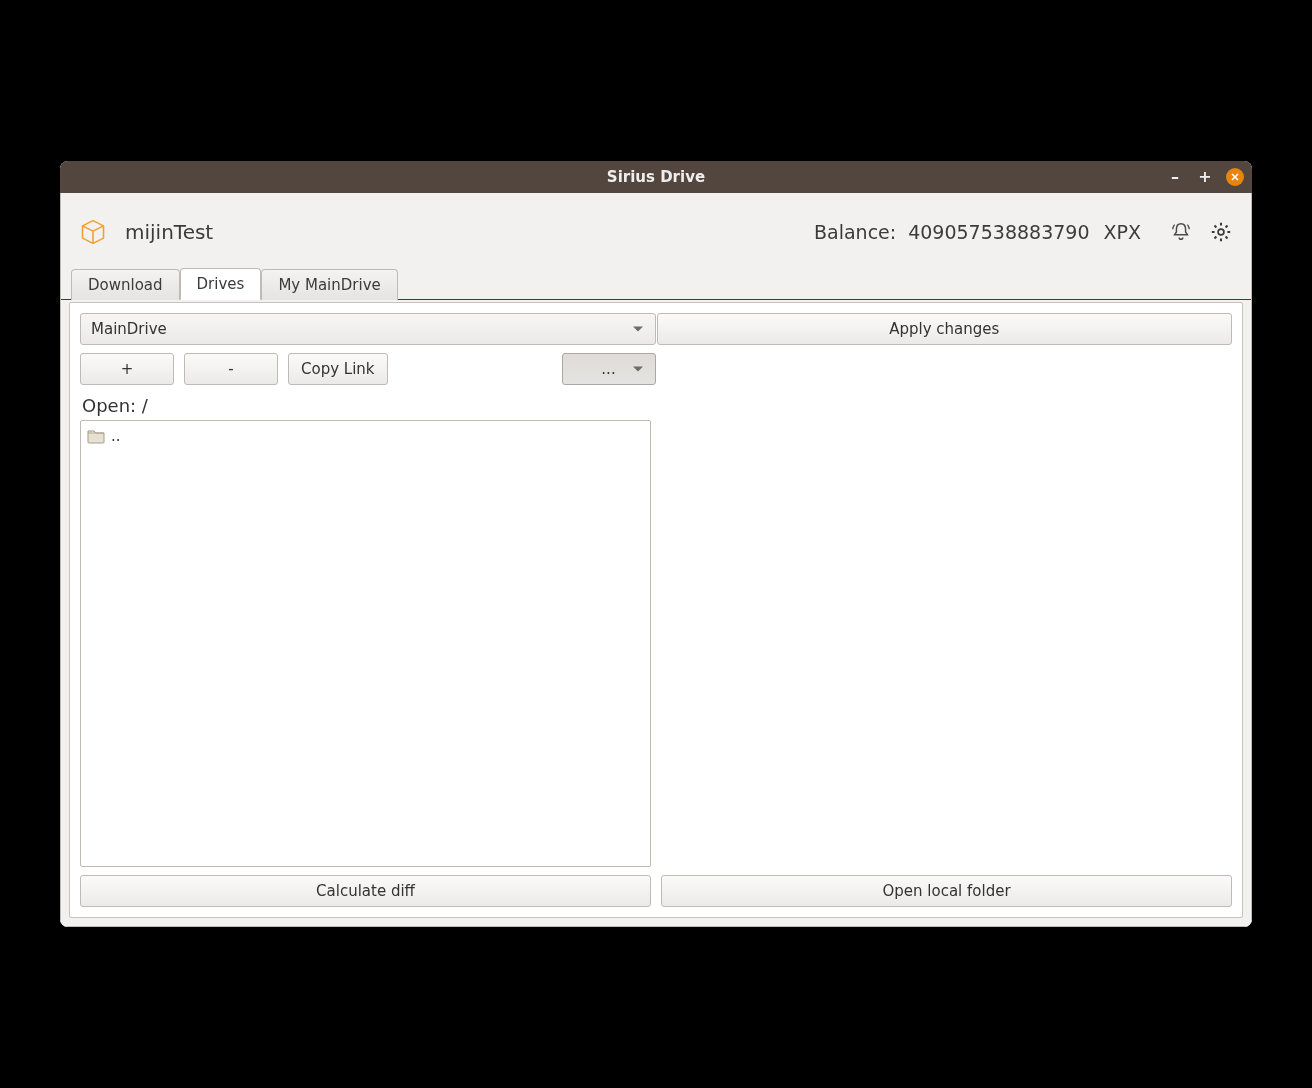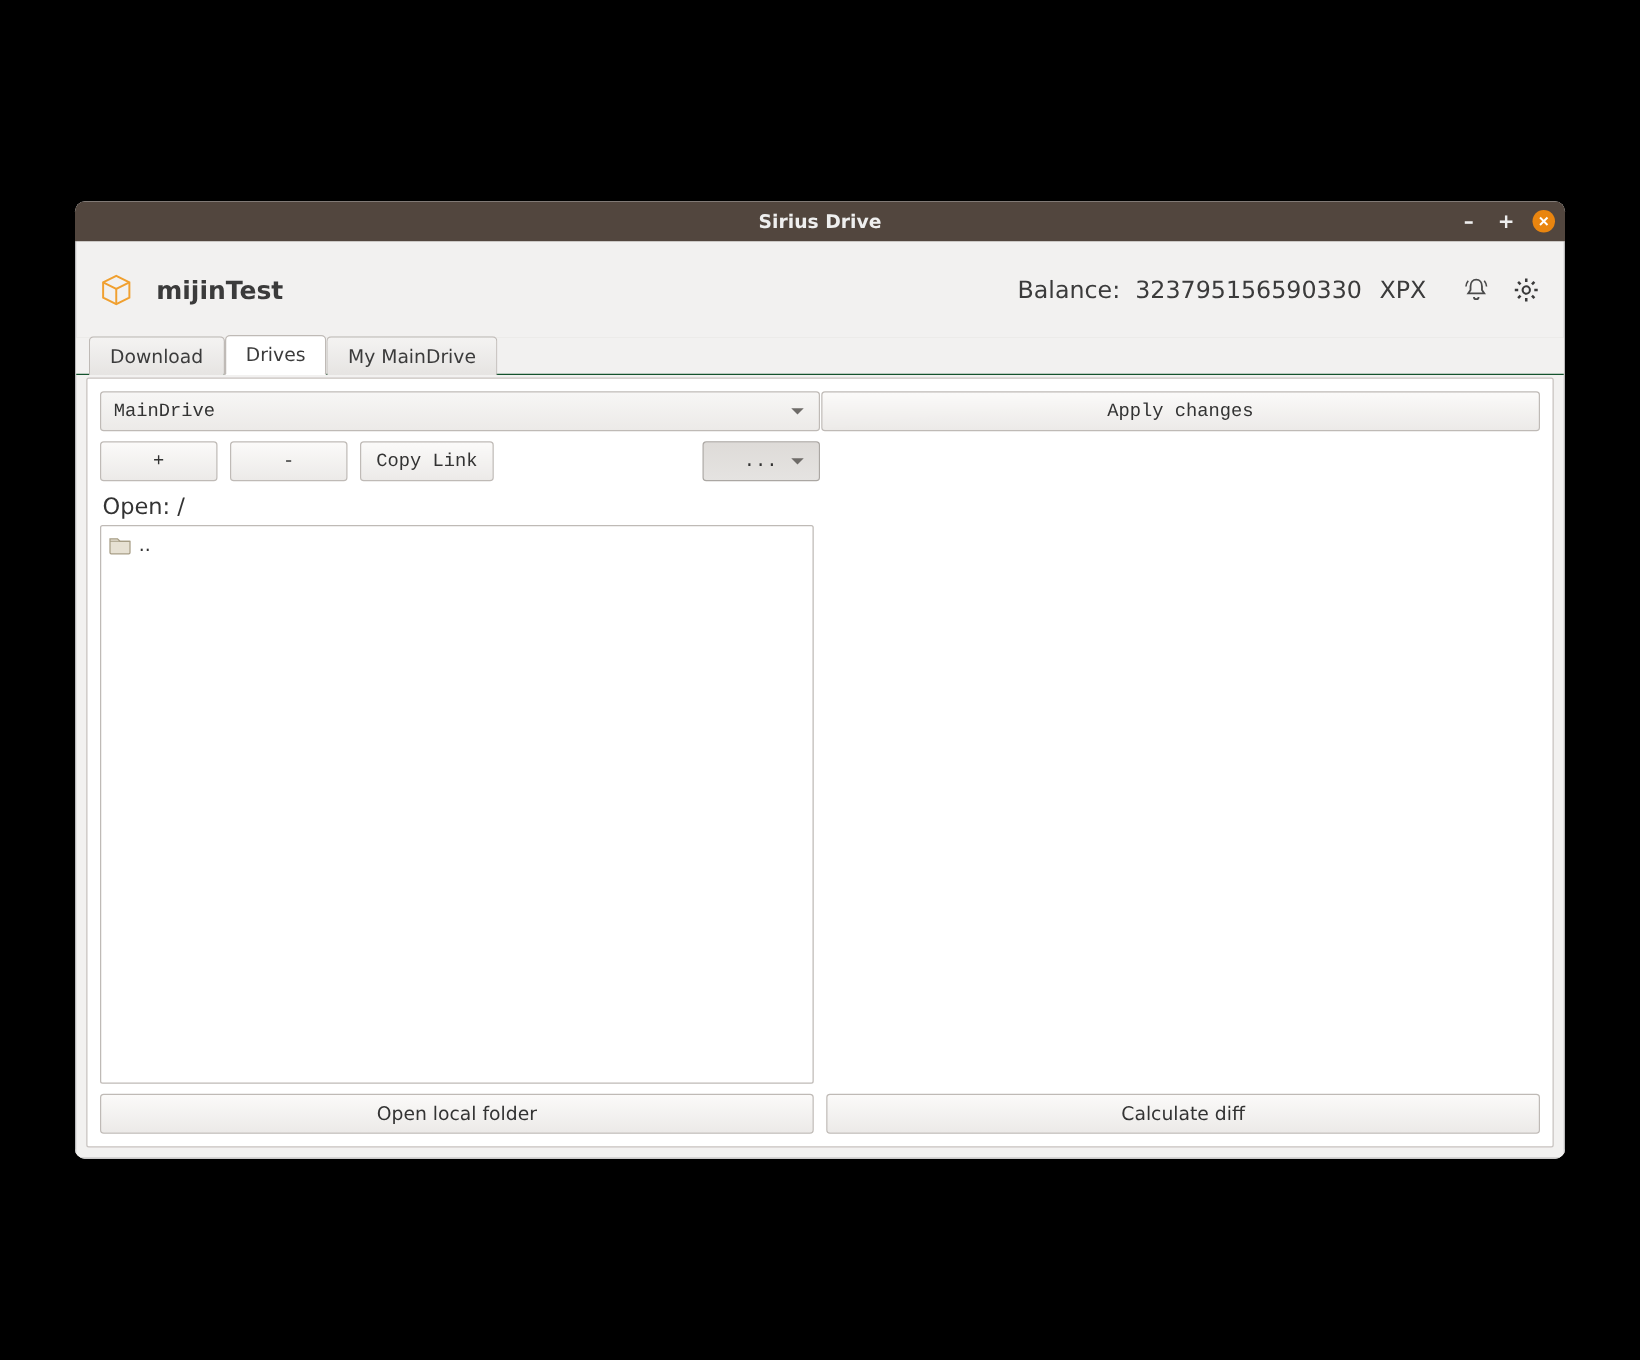--- a/index.html
+++ b/index.html
@@ -86,21 +86,20 @@
     border-bottom: 1px solid #d9d7d5;
   }
   .logo {
     width: 28px;
     height: 28px;
     margin-right: 18px;
   }
   .profile-name {
     font-size: 20px;
     color: #3b3b3b;
-    font-weight: bold;
   }
   .header-spacer { flex: 1; }
   .balance-label, .balance-value, .balance-unit {
     font-size: 19px;
     color: #3b3b3b;
     margin-right: 12px;
   }
   .balance-value { margin-right: 14px; }
   .header-icon {
     width: 24px;
@@ -145,21 +144,20 @@
     margin: 2px 8px 8px 8px;
     border-radius: 2px;
     padding: 10px;
     display: flex;
     flex-direction: column;
   }
   .top-grid {
     display: grid;
     grid-template-columns: 1fr 1fr;
     gap: 1px;
-    font-family: Liberation Mono, monospace;
   }
   .drive-select {
     height: 32px;
     border: 1px solid #bfbab6;
     border-radius: 3px;
     background: linear-gradient(#f7f6f5,#eceae8);
     display: flex;
     align-items: center;
     padding: 0 10px;
     font-size: 15px;
@@ -272,21 +270,21 @@
       <span class="logo">
         <svg viewBox="0 0 32 32" width="28" height="28">
           <polygon points="16,3 28,9 28,23 16,29 4,23 4,9" fill="none" stroke="#f0a030" stroke-width="1.8"></polygon>
           <polyline points="4,9 16,15 28,9" fill="none" stroke="#f0a030" stroke-width="1.8"></polyline>
           <line x1="16" y1="15" x2="16" y2="29" stroke="#f0a030" stroke-width="1.8"></line>
         </svg>
       </span>
       <span class="profile-name">mijinTest</span>
       <span class="header-spacer"></span>
       <span class="balance-label">Balance:</span>
-      <span class="balance-value">323795156590330</span>
+      <span class="balance-value">409057538883790</span>
       <span class="balance-unit">XPX</span>
       <span class="header-icon">
         <svg viewBox="0 0 24 24" width="22" height="22">
           <path d="M12 3 C9 3 7 5.5 7 9 v3 l-2 3 h14 l-2-3 V9 C17 5.5 15 3 12 3 Z" fill="none" stroke="#4a4a4a" stroke-width="1.6"></path>
           <path d="M10 18 a2 2 0 0 0 4 0" fill="none" stroke="#4a4a4a" stroke-width="1.6"></path>
           <path d="M3 9 a9 9 0 0 1 2-5" fill="none" stroke="#4a4a4a" stroke-width="1.4"></path>
           <path d="M21 9 a9 9 0 0 0 -2-5" fill="none" stroke="#4a4a4a" stroke-width="1.4"></path>
         </svg>
       </span>
       <span class="header-icon">
@@ -347,21 +345,21 @@
                 <path d="M1 5 h16" stroke="#a79d85" stroke-width="0.8"></path>
               </svg>
             </span>
             <span>..</span>
           </div>
         </div>
         <div class="file-pane" style="border:none;background:transparent"></div>
       </div>
 
       <div class="bottom-row">
+        <div class="btn">Calculate diff</div>
         <div class="btn">Open local folder</div>
-        <div class="btn">Calculate diff</div>
       </div>
 
     </div>
 
   </div>
 </div>
 </div>
 
 </body></html>

